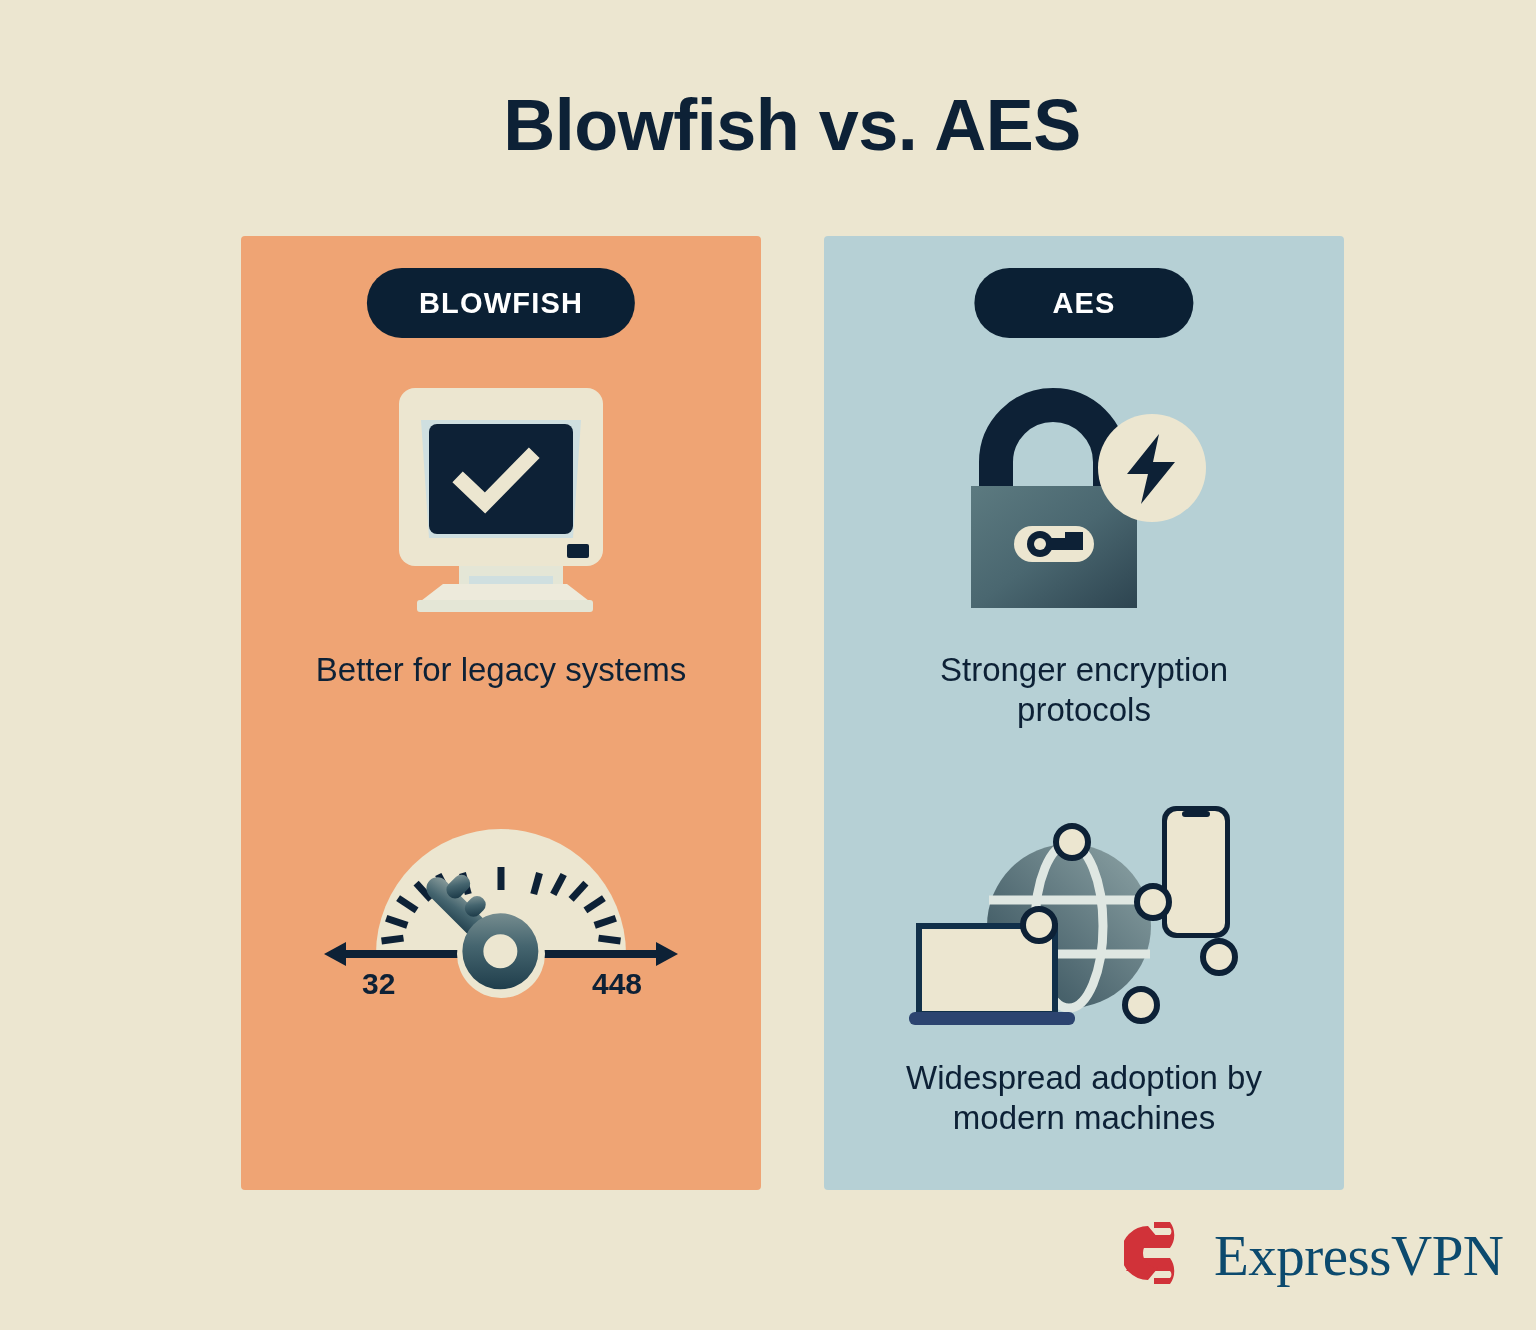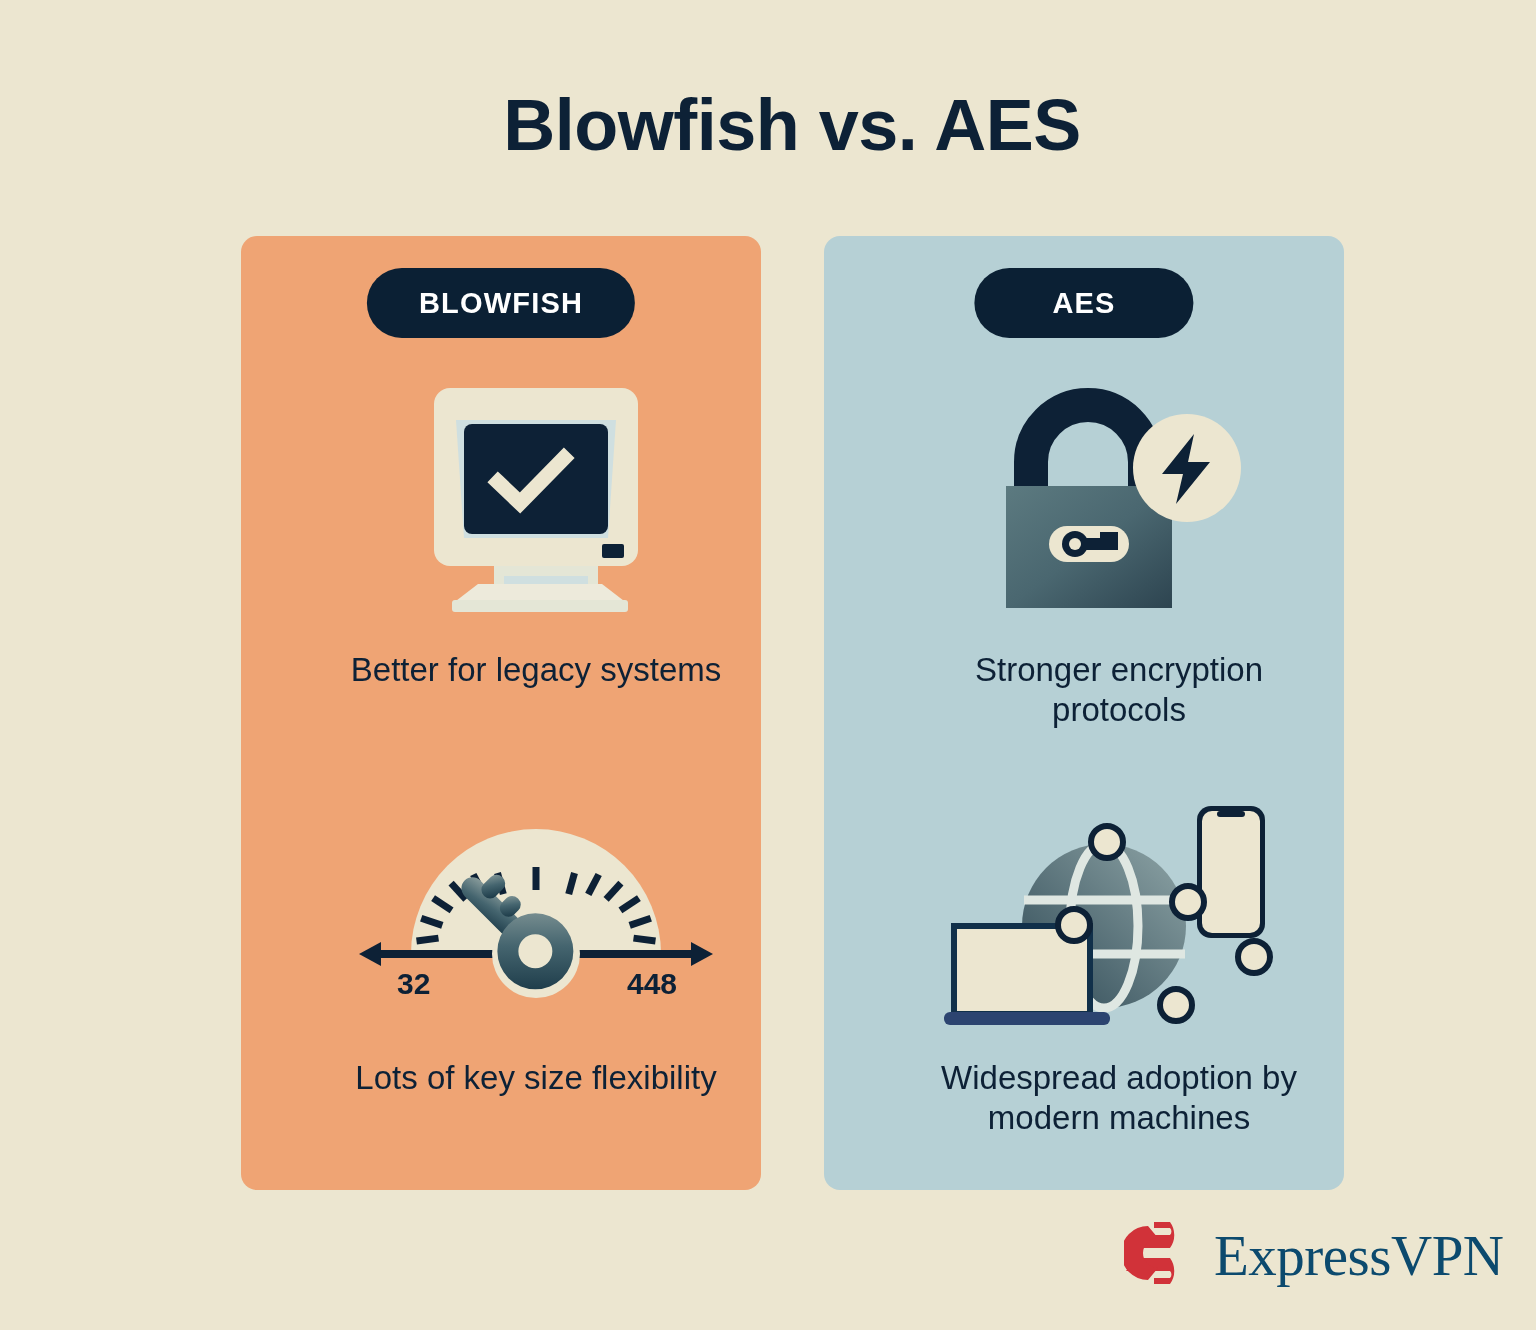--- a/index.html
+++ b/index.html
@@ -35,21 +35,21 @@
     letter-spacing: -0.5px;
     line-height: 1.05;
   }
 
   
   .panel {
     position: absolute;
     top: 236px;
     width: 520px;
     height: 954px;
-    border-radius: 16px;
+    border-radius: 4px;
   }
   .panel-blowfish {
     left: 217px;
     background: #efa474;
   }
   .panel-aes {
     left: 800px;
     background: #b6d0d5;
   }
 
@@ -76,21 +76,20 @@
   .badge-aes { padding: 12px 78px; }
 
   
   .cell {
     position: absolute;
     left: 0;
     width: 520px;
     display: flex;
     flex-direction: column;
     align-items: center;
-    padding-left: 35px;
   }
   .cell-top { top: 150px; }
   .cell-bottom { top: 558px; }
 
   .art {
     height: 250px;
     display: flex;
     align-items: flex-start;
     justify-content: center;
   }
@@ -202,21 +201,20 @@
             <rect x="186" y="104" width="22" height="17" rx="8" fill="url(#keyGrad)"></rect>
 
             <circle cx="183" cy="162" r="38" fill="url(#keyGrad)"></circle>
             <circle cx="183" cy="162" r="17" fill="#ece6d0"></circle>
           </g>
 
           <text x="46" y="200" font-family="Liberation Sans, sans-serif" font-size="30" font-weight="bold" fill="#0d2136">32</text>
           <text x="276" y="200" font-family="Liberation Sans, sans-serif" font-size="30" font-weight="bold" fill="#0d2136">448</text>
         </svg>
       </div>
-      <div class="caption">Lots of key size flexibility</div>
     </div>
   </div>
 
   <div class="panel panel-aes">
 
     <div class="badge badge-aes">
       <span>AES</span>
     </div>
 
     <div class="cell cell-bottom">

